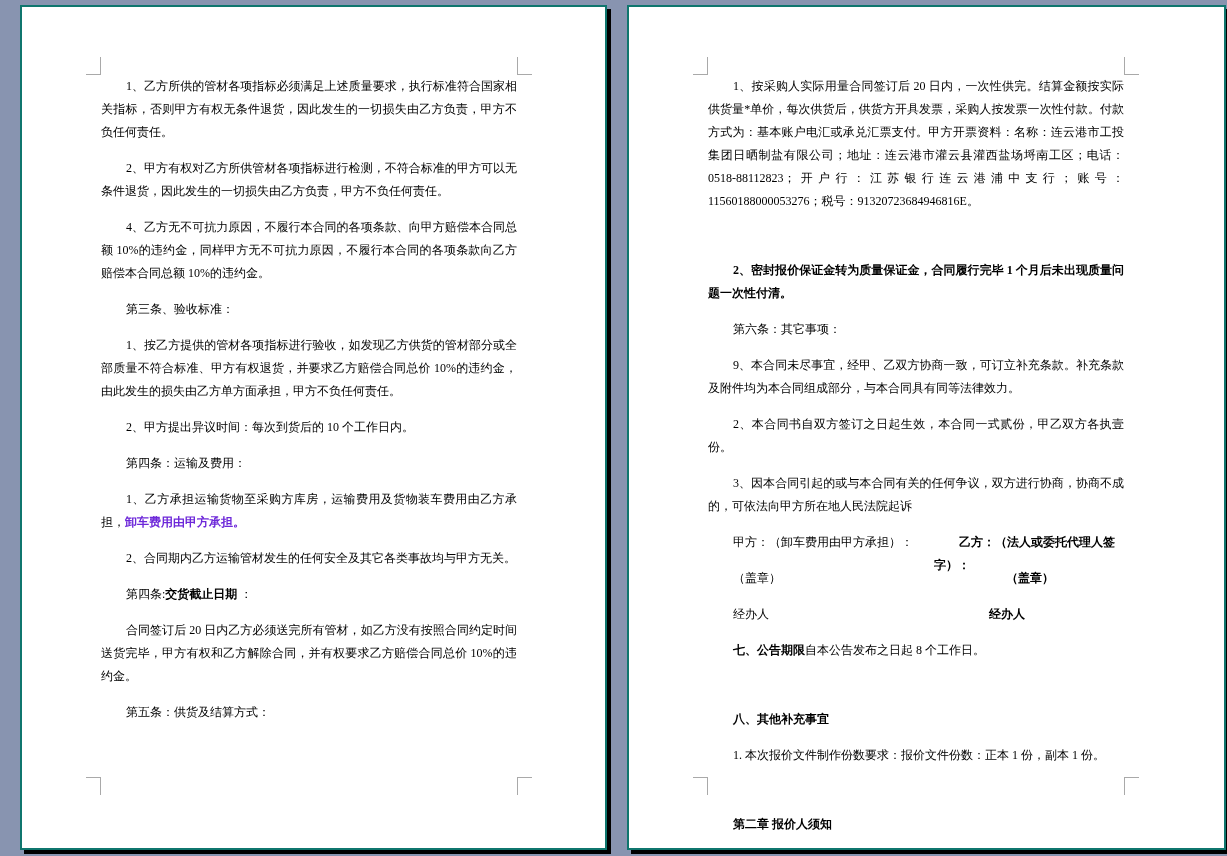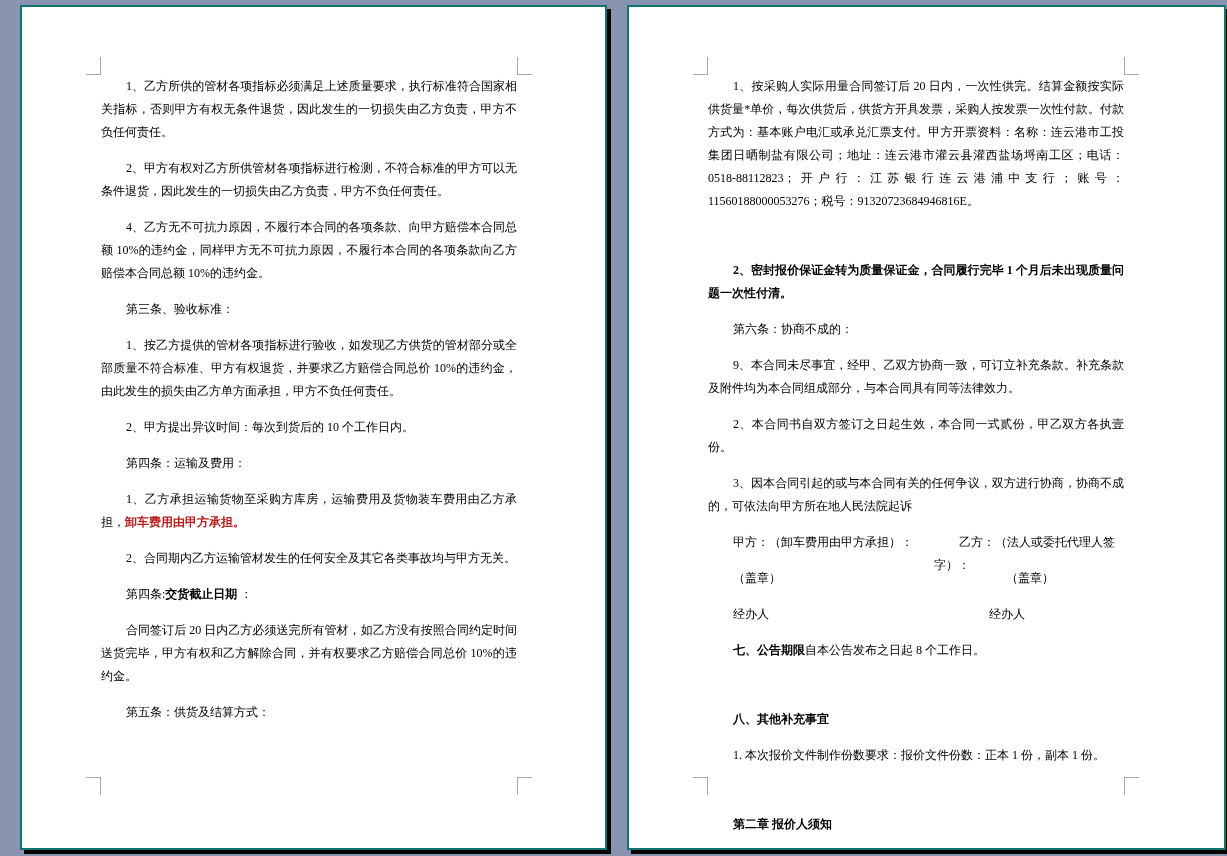--- a/index.html
+++ b/index.html
@@ -29,23 +29,23 @@
     color:#000;
   }
   .para{
     margin:0 0 13px 0;
     line-height:23px;
     text-align:justify;
     text-indent:25px;
   }
   .para:last-child{margin-bottom:0;}
   .b{font-weight:bold;margin-top:46px;}
-  .red{color:#b91c1c;font-weight:bold;}
+  .red{color:#6d28d9;font-weight:bold;}
   .sigrow{position:relative;text-align:left;}
-  .sig2{position:absolute;top:0;}
+  .sig2{position:absolute;top:0;font-weight:bold;}
   .sig2-a{left:226px;}
   .sig2-b{left:273px;}
   .sig2-c{left:256px;}
   .mt{}
   
   .mark{position:absolute;width:14px;height:17px;}
   .mark.tl{left:-15px;top:-18px;border-right:1px solid #A9A9A9;border-bottom:1px solid #A9A9A9;}
   .mark.tr{right:-15px;top:-18px;border-left:1px solid #A9A9A9;border-bottom:1px solid #A9A9A9;}
   .mark.bl{left:-15px;bottom:-18px;border-right:1px solid #A9A9A9;border-top:1px solid #A9A9A9;}
   .mark.br{right:-15px;bottom:-18px;border-left:1px solid #A9A9A9;border-top:1px solid #A9A9A9;}
@@ -77,21 +77,21 @@
 
 <div class="page page-2">
   <div class="textarea">
     <div class="mark tl"></div>
     <div class="mark tr"></div>
     <div class="mark bl"></div>
     <div class="mark br"></div>
 
     <p class="para">1、按采购人实际用量合同签订后 20 日内，一次性供完。结算金额按实际供货量*单价，每次供货后，供货方开具发票，采购人按发票一次性付款。付款方式为：基本账户电汇或承兑汇票支付。甲方开票资料：名称：连云港市工投集团日晒制盐有限公司；地址：连云港市灌云县灌西盐场埒南工区；电话：0518-88112823；开户行：江苏银行连云港浦中支行；账号：11560188000053276；税号：91320723684946816E。</p>
     <p class="para b">2、密封报价保证金转为质量保证金，合同履行完毕 1 个月后未出现质量问题一次性付清。</p>
-    <p class="para">第六条：协商不成的：</p>
+    <p class="para">第六条：其它事项：</p>
     <p class="para">9、本合同未尽事宜，经甲、乙双方协商一致，可订立补充条款。补充条款及附件均为本合同组成部分，与本合同具有同等法律效力。</p>
     <p class="para">2、本合同书自双方签订之日起生效，本合同一式贰份，甲乙双方各执壹份。</p>
     <p class="para">3、因本合同引起的或与本合同有关的任何争议，双方进行协商，协商不成的，可依法向甲方所在地人民法院起诉</p>
 
     <p class="para sigrow"><span>甲方：（卸车费用由甲方承担）：</span><span class="sig2 sig2-a">乙方：（法人或委托代理人签字）：</span></p>
     <p class="para sigrow"><span>（盖章）</span><span class="sig2 sig2-b">（盖章）</span></p>
     <p class="para sigrow"><span>经办人</span><span class="sig2 sig2-c">经办人</span></p>
 
     <p class="para"><span class="b">七、公告期限</span><span>自本公告发布之日起 8 个工作日。</span></p>
     <p class="para b">八、其他补充事宜</p>

